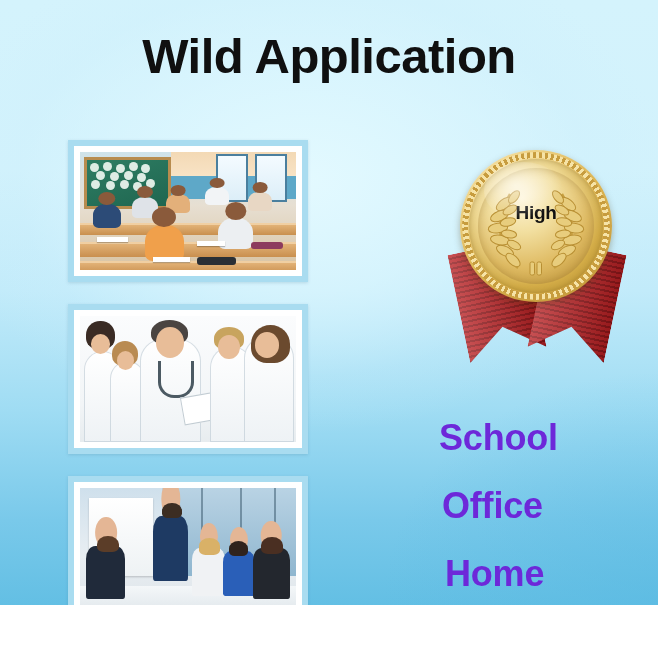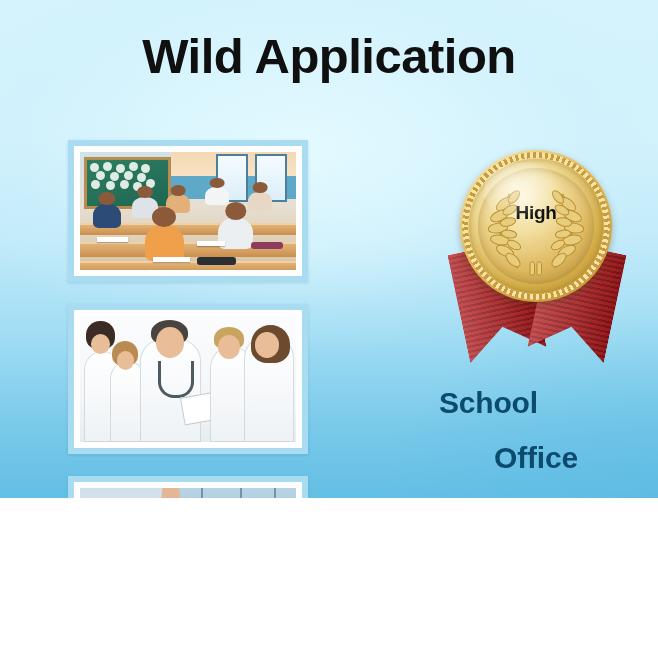--- a/index.html
+++ b/index.html
@@ -10,21 +10,21 @@
   body {
     width: 658px;
     height: 658px;
     overflow: hidden;
     font-family: "Liberation Sans", sans-serif;
   }
 
   #poster {
     position: relative;
     width: 658px;
-    height: 498px;
+    height: 605px;
     overflow: hidden;
     background: #cdeffb;
   }
   
   #poster .bg-base {
     position: absolute;
     inset: 0;
     background: linear-gradient(180deg,
         #d4f3fc 0%,
         #d2f2fc 28%,
@@ -287,31 +287,32 @@
   }
 
   
   .apps {
     position: absolute;
     left: 430px;
     top: 388px;
     width: 200px;
   }
   .app-item {
-    font-size: 30px;
+    font-size: 36px;
     font-weight: bold;
-    color: #0c4a6e;
+    color: #6d28d9;
     line-height: 1.0;
     margin-bottom: 25px;
     letter-spacing: -0.2px;
     white-space: nowrap;
+    margin-top: 32px;
   }
   .app-item.i0 { margin-left: 9px; }
   .app-item.i1 { margin-left: 5px; }
-  .app-item.i2 { margin-left: 12px; text-align: center; }
+  .app-item.i2 { margin-left: 12px; }
   .app-item.i3 { margin-left: 15px; margin-bottom: 0; }
 </style>
 </head>
 <body>
 
 <div id="poster">
   <div class="bg-base"></div>
   <div class="bg-glow"></div>
   <div class="bg-corner"></div>
 
@@ -459,14 +460,15 @@
       <div class="medal-text">
         <div>High</div>
       </div>
       <div class="gloss"></div>
     </div>
   </div>
 
   <div class="apps">
     <div class="app-item i0">School</div>
     <div class="app-item i2">Office</div>
+    <div class="app-item i3">Home</div>
   </div>
 </div>
 
 </body></html>

